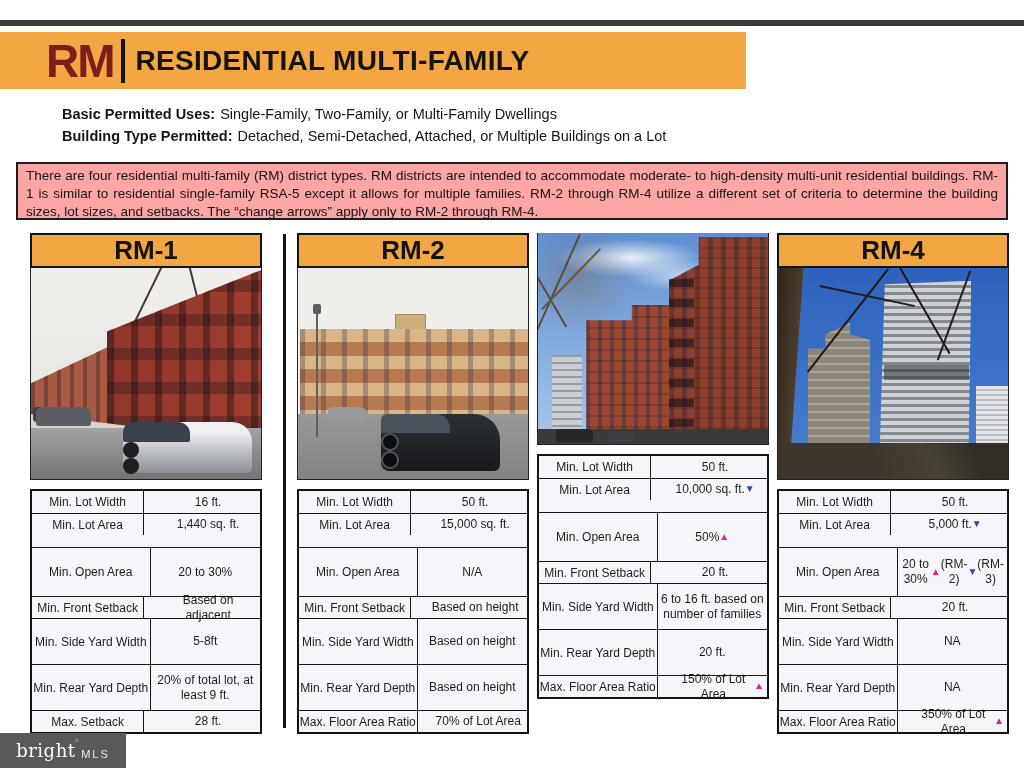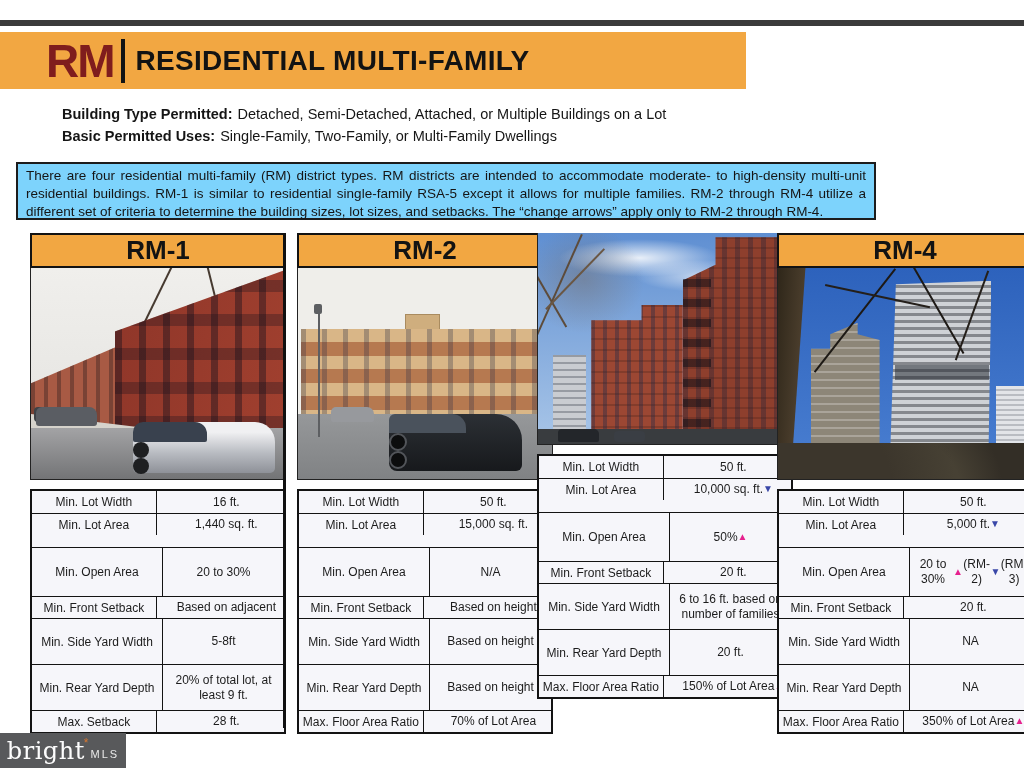--- a/index.html
+++ b/index.html
@@ -16,26 +16,26 @@
   .masthead-sep{width:4px;height:44px;background:#131313;margin:0 11px 0 7px;}
   .masthead-title{font-size:28px;font-weight:800;color:#131313;letter-spacing:.3px;}
 
   
   .intro{position:absolute;left:62px;top:103px;font-size:14.5px;line-height:22px;}
   .intro-line{white-space:nowrap;}
   .intro-label{font-weight:bold;}
   .intro-value{margin-left:5px;}
 
   
-  .desc{position:absolute;left:16px;top:162px;width:860px;height:58px;box-sizing:border-box;
-        background:#7dd3fc;border:2px solid #1c1c1c;padding:3px 8px;
+  .desc{position:absolute;left:16px;top:162px;width:992px;height:58px;box-sizing:border-box;
+        background:#fca5a5;border:2px solid #1c1c1c;padding:3px 8px;
         font-size:13.5px;line-height:1.32;text-align:justify;}
 
   
-  .district{position:absolute;top:233px;width:256px;}
+  .district{position:absolute;top:233px;width:232px;}
   .d1{left:30px;} .d2{left:297px;} .d3{left:537px;} .d4{left:777px;}
   .dist-header{height:35px;background:#F2A742;border:2.5px solid #131313;box-sizing:border-box;
                display:flex;align-items:center;justify-content:center;
                font-size:26px;font-weight:800;color:#131313;}
   .photo{position:relative;width:100%;height:212px;overflow:hidden;border:1.5px solid #222;
          border-top:none;box-sizing:border-box;background:#ddd;}
   .photo>div{position:absolute;}
 
   
   .spec-table{margin-top:9px;border:2px solid #131313;background:#f6f6fa;}
@@ -49,21 +49,21 @@
               text-align:center;font-size:12px;line-height:1.25;white-space:pre-line;
               padding:0 3px;color:#1c1c1c;}
   .arr-up{color:#E6218E;font-size:10px;} .arr-down{color:#3947A8;font-size:10px;}
 
   
   .group-divider{position:absolute;left:283px;top:234px;width:3px;height:494px;background:#111;}
 
   
   .brand-plate{position:absolute;left:0;top:733px;width:126px;height:35px;background:#58595b;
                display:flex;align-items:center;justify-content:center;}
-  .brand-name{font-family:"DejaVu Serif",serif;color:#fdfdfd;font-size:24px;line-height:1;letter-spacing:.5px;}
+  .brand-name{font-family:"DejaVu Serif",serif;color:#fdfdfd;font-size:18px;line-height:1;letter-spacing:.5px;}
   .brand-mark{color:#d8772f;font-size:12px;line-height:1;align-self:flex-start;margin:4px 2px 0 -1px;}
   .brand-suffix{color:#e9e9e9;font-size:11px;letter-spacing:2px;margin-top:7px;}
 
   
   .rm1-sky{inset:0;background:linear-gradient(#f0efec,#e2e1de);}
   .rm1-row-far{left:0;top:33%;width:42%;height:48%;background:
       repeating-linear-gradient(90deg,rgba(35,22,26,.35) 0 4px,transparent 4px 13px),#a85a44;
       clip-path:polygon(0 45%,100% 0,100% 100%,0 100%);}
   .rm1-row-near{left:33%;top:1%;width:67%;height:97%;background:
       repeating-linear-gradient(90deg,rgba(20,16,28,.42) 0 7px,transparent 7px 24px),
@@ -154,24 +154,24 @@
   <div class="top-rule"></div>
 
   <div class="masthead">
     <span class="masthead-code">RM</span>
     <span class="masthead-sep"></span>
     <span class="masthead-title">RESIDENTIAL MULTI-FAMILY</span>
   </div>
 
   <div class="intro">
     <div class="intro-line">
+      <span class="intro-label">Basic Permitted Uses:</span><span class="intro-value">Single-Family, Two-Family, or Multi-Family Dwellings</span>
+    </div>
+    <div class="intro-line">
       <span class="intro-label">Building Type Permitted:</span><span class="intro-value">Detached, Semi-Detached, Attached, or Multiple Buildings on a Lot</span>
-    </div>
-    <div class="intro-line">
-      <span class="intro-label">Basic Permitted Uses:</span><span class="intro-value">Single-Family, Two-Family, or Multi-Family Dwellings</span>
     </div>
   </div>
 
   <div class="desc">There are four residential multi-family (RM) district types. RM districts are intended to accommodate moderate- to high-density multi-unit residential buildings. RM-1 is similar to residential single-family RSA-5 except it allows for multiple families. RM-2 through RM-4 utilize a different set of criteria to determine the building sizes, lot sizes, and setbacks. The “change arrows” apply only to RM-2 through RM-4.</div>
 
   <div class="district d1">
     <div class="dist-header">RM-1</div>
     <div class="photo">
       <div class="rm1-sky"></div>
       <div class="rm1-branch1"></div>

